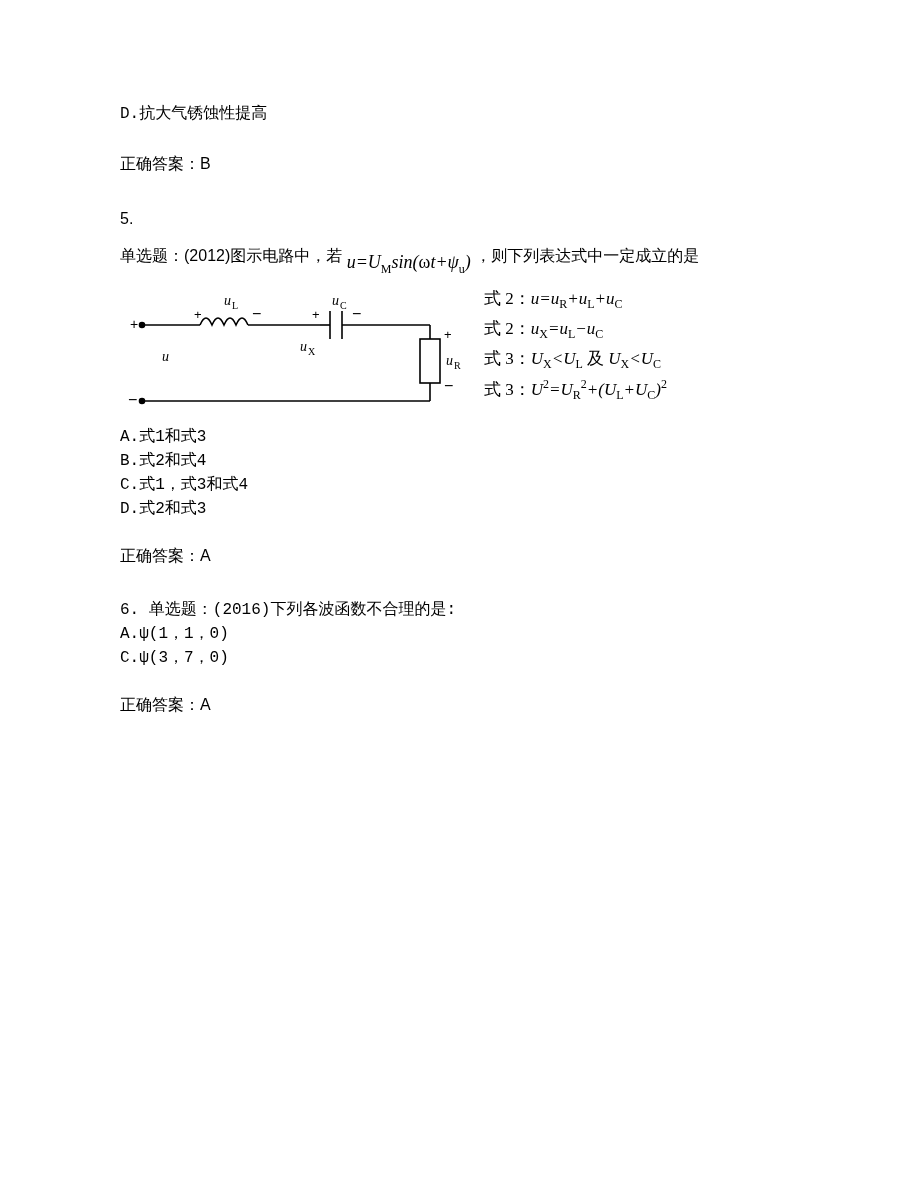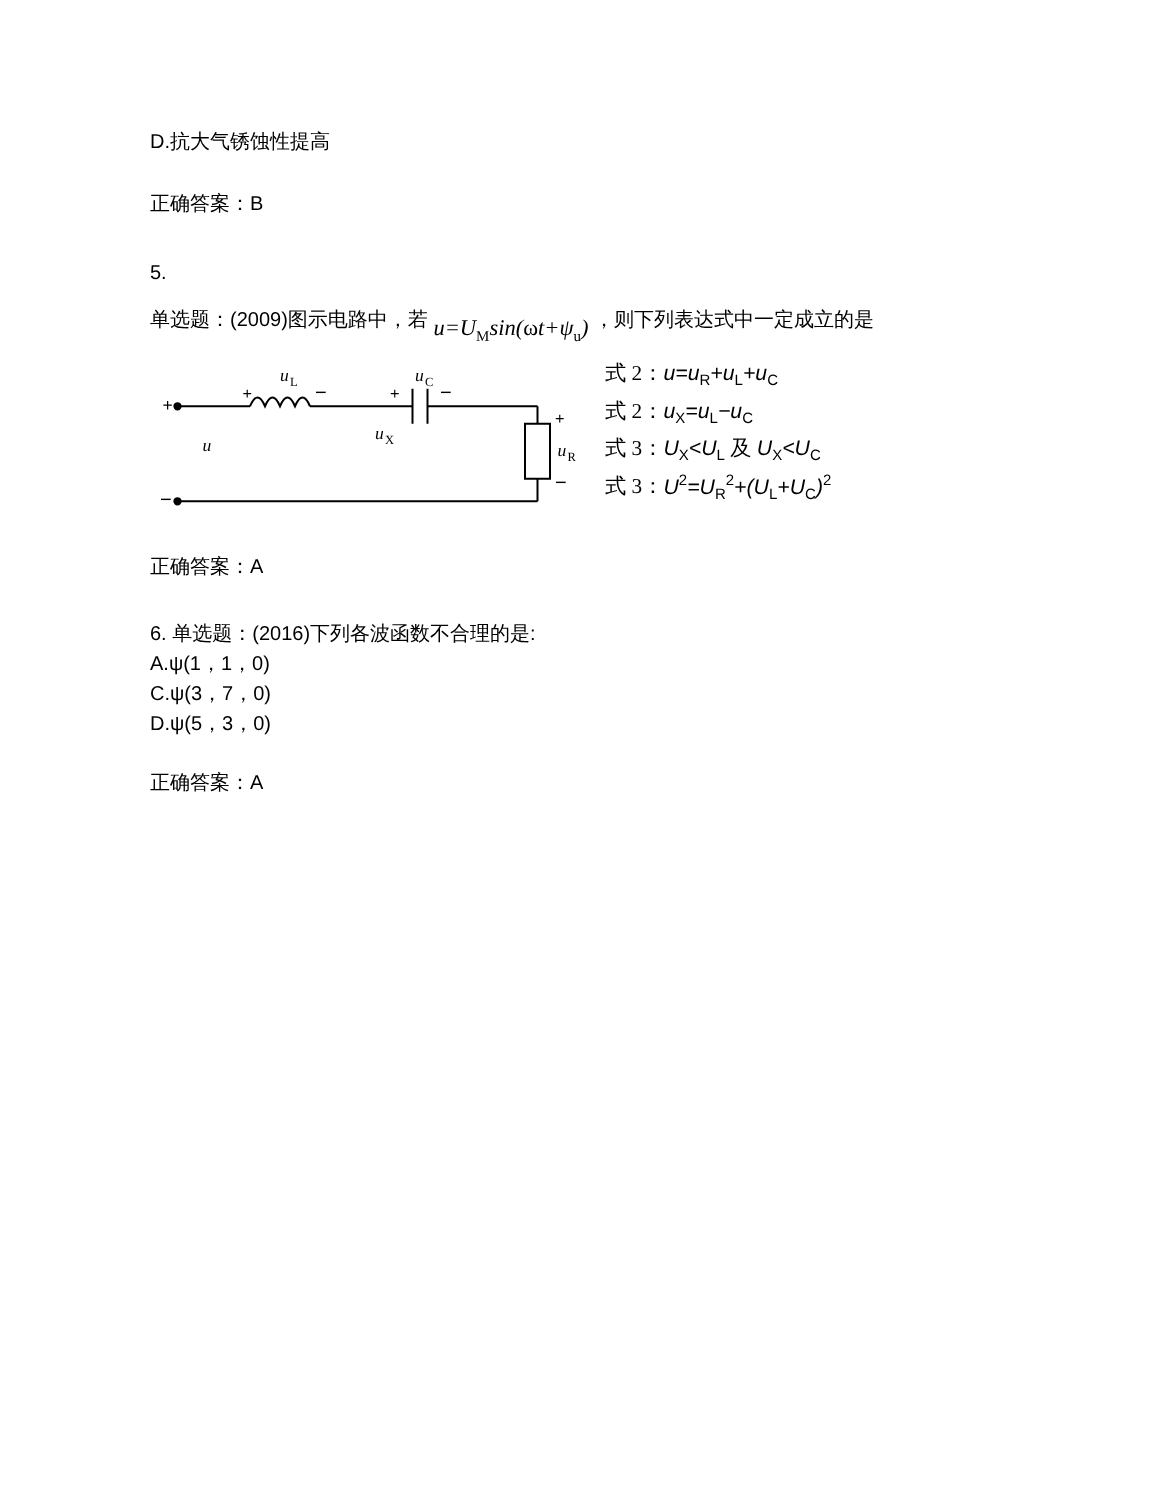--- a/index.html
+++ b/index.html
@@ -15,20 +15,21 @@
       font-size: 16px;
       color: #000000;
       padding: 100px 120px 0 120px;
       line-height: 1.6;
     }
     .block {
       margin-bottom: 22px;
     }
     .opt {
       line-height: 1.8;
+      font-family: Liberation Mono, monospace;
     }
     .answer {
       margin-top: 20px;
       margin-bottom: 30px;
     }
     .formula-img {
       display: inline-block;
       vertical-align: middle;
       font-family: "Times New Roman", serif;
       font-style: italic;
@@ -57,21 +58,21 @@
       font-size: 12px;
       vertical-align: sub;
       font-style: normal;
     }
     .sup {
       font-size: 12px;
       vertical-align: super;
       font-style: normal;
     }
     .serif-it {
-      font-family: Liberation Sans, sans-serif;
+      font-family: Liberation Serif, serif;
       font-style: italic;
     }
     .q5-stem {
       line-height: 2.0;
     }
     .tight-opts .opt {
       line-height: 1.5;
     }
   </style>
 </head>
@@ -80,21 +81,21 @@
 <div class="block">
   <div class="opt">D.抗大气锈蚀性提高</div>
 </div>
 <div class="answer">
   <span>正确答案：</span><span>B</span>
 </div>
 
 <div class="block">
   <div>5.</div>
   <div class="q5-stem">
-    <span>单选题：(2009)图示电路中，若</span>
+    <span>单选题：(2012)图示电路中，若</span>
     <span class="formula-img"> u=U<span class="sub">M</span>sin(<span style="font-style:normal">ω</span>t+ψ<span class="sub">u</span>) </span>
     <span>，则下列表达式中一定成立的是</span>
   </div>
 
   <div class="circuit-container">
     <svg class="circuit-svg" width="360" height="130" viewBox="0 0 360 130">
       <g stroke="#000" stroke-width="1.6" fill="none">
 
         <circle cx="22" cy="36" r="2.5" fill="#000"></circle>
         <text x="10" y="40" font-size="14" fill="#000" stroke="none">+</text>
@@ -149,26 +150,31 @@
       </div>
       <div class="eq-line">
         <span>式 3：</span><span class="serif-it">U<span class="sub">X</span>&lt;U<span class="sub">L</span></span> 及 <span class="serif-it">U<span class="sub">X</span>&lt;U<span class="sub">C</span></span>
       </div>
       <div class="eq-line">
         <span>式 3：</span><span class="serif-it">U<span class="sup">2</span>=U<span class="sub">R</span><span class="sup">2</span>+(U<span class="sub">L</span>+U<span class="sub">C</span>)<span class="sup">2</span></span>
       </div>
     </div>
   </div>
 
+  <div class="tight-opts">
+    <div class="opt">A.式1和式3</div>
+    <div class="opt">B.式2和式4</div>
+    <div class="opt">C.式1，式3和式4</div>
+    <div class="opt">D.式2和式3</div>
+  </div>
 </div>
 <div class="answer">
   <span>正确答案：</span><span>A</span>
 </div>
 
 <div class="block tight-opts">
   <div class="opt">6. 单选题：(2016)下列各波函数不合理的是:</div>
   <div class="opt">A.ψ(1，1，0)</div>
   <div class="opt">C.ψ(3，7，0)</div>
-  <div class="opt">D.ψ(5，3，0)</div>
 </div>
 <div class="answer">
   <span>正确答案：</span><span>A</span>
 </div>
 
 </body></html>

